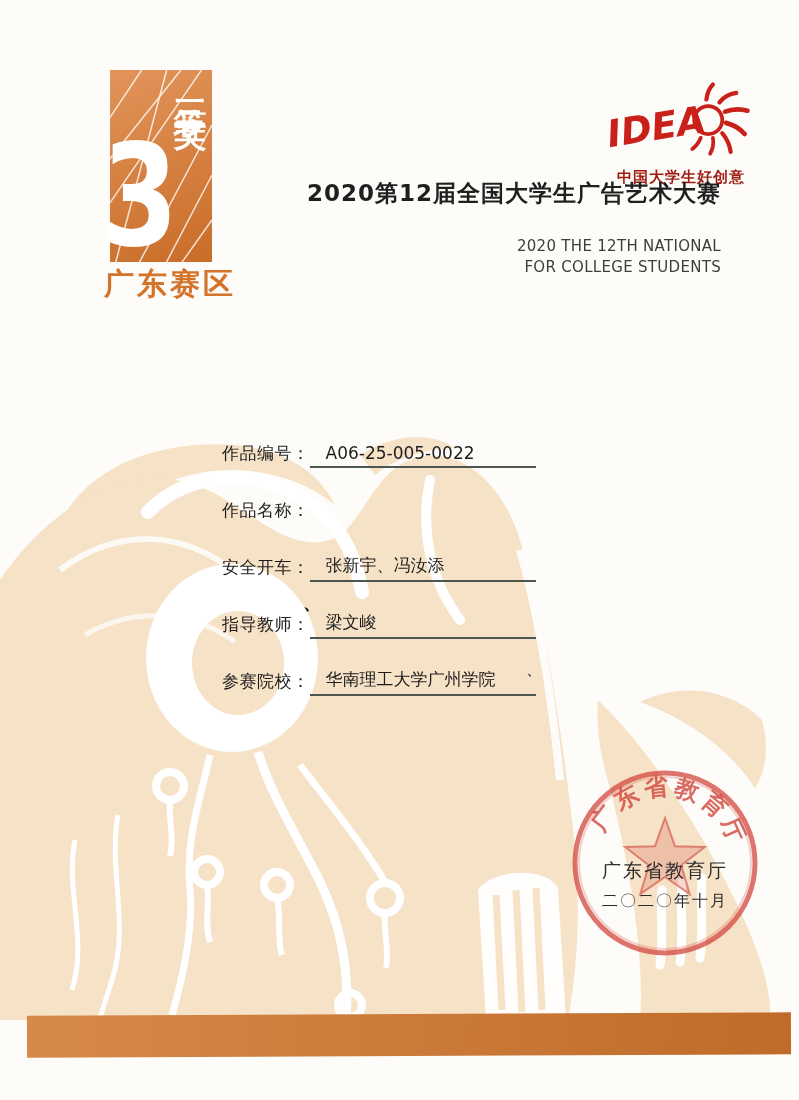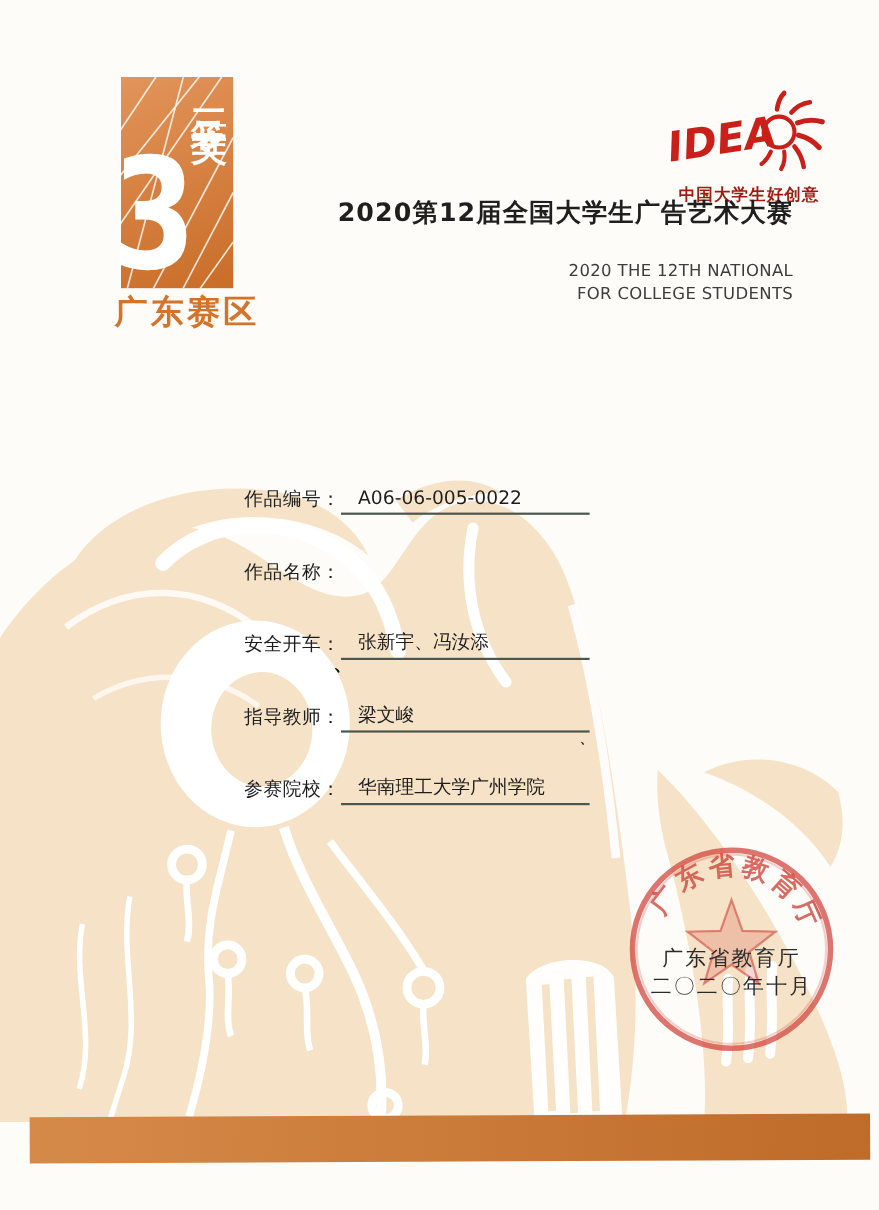--- a/index.html
+++ b/index.html
@@ -24,32 +24,32 @@
   .logo{position:absolute;left:598px;top:78px;width:170px;height:100px;z-index:2;}
   .logo-tagline{position:absolute;left:606px;top:168px;width:150px;z-index:2;text-align:center;
     font-size:15px;font-weight:bold;color:var(--tagline-red);letter-spacing:1px;}
   
   .title{position:absolute;right:78px;top:178px;z-index:2;font-size:23px;font-weight:bold;
     color:var(--title-text);letter-spacing:1px;white-space:nowrap;}
   .subtitle{position:absolute;right:78px;top:236px;z-index:2;text-align:right;
     font-size:15px;line-height:21px;color:#3d3d3d;letter-spacing:.3px;font-weight:500;}
   
   .form{position:absolute;left:222px;top:444px;width:314px;z-index:3;}
-  .frow{display:flex;align-items:flex-end;height:24px;margin-bottom:42px;}
+  .frow{display:flex;align-items:flex-end;height:24px;margin-bottom:33px;}
   .flabel{font-size:17px;color:#1d1d1d;white-space:nowrap;padding-bottom:3px;letter-spacing:.5px;}
   .fline{flex:1;border-bottom:2px solid var(--underline);padding:0 0 3px 16px;
     font-size:17px;color:#1d1d1d;white-space:nowrap;}
   .stray-mark-1{position:absolute;left:303px;top:591px;z-index:3;font-size:18px;font-weight:bold;color:#141414;}
   .stray-mark-2{position:absolute;left:527px;top:663px;z-index:3;font-size:12px;font-weight:bold;color:#232323;}
   
   .seal{position:absolute;left:560px;top:766px;width:210px;height:200px;z-index:4;}
   .seal-text{position:absolute;left:575px;top:858px;width:180px;z-index:5;
     text-align:center;color:#2b2b2b;}
   .seal-line1{font-size:19px;letter-spacing:2px;}
-  .seal-line2{font-size:19px;letter-spacing:2px;}
+  .seal-line2{font-size:16px;margin-top:7px;letter-spacing:2px;}
   
   .bottom-bar{position:absolute;left:27px;top:1014px;width:764px;height:42px;z-index:3;
     background:linear-gradient(92deg,var(--bar-start) 0%,var(--bar-end) 100%);
     transform:rotate(-.25deg);}
 </style>
 </head>
 <body>
 
 <div class="page">
 
@@ -127,21 +127,21 @@
 
   <div class="title">2020第12届全国大学生广告艺术大赛</div>
   <div class="subtitle">
     <div>2020 THE 12TH NATIONAL</div>
     <div>FOR COLLEGE STUDENTS</div>
   </div>
 
   <div class="form">
     <div class="frow">
       <span class="flabel">作品编号：</span>
-      <span class="fline">A06-06-005-0022</span>
+      <span class="fline">A06-25-005-0022</span>
     </div>
     <div class="frow">
       <span class="flabel">作品名称：</span>
     </div>
     <div class="frow">
       <span class="flabel">安全开车：</span>
       <span class="fline">张新宇、冯汝添</span>
     </div>
     <div class="frow">
       <span class="flabel">指导教师：</span>

